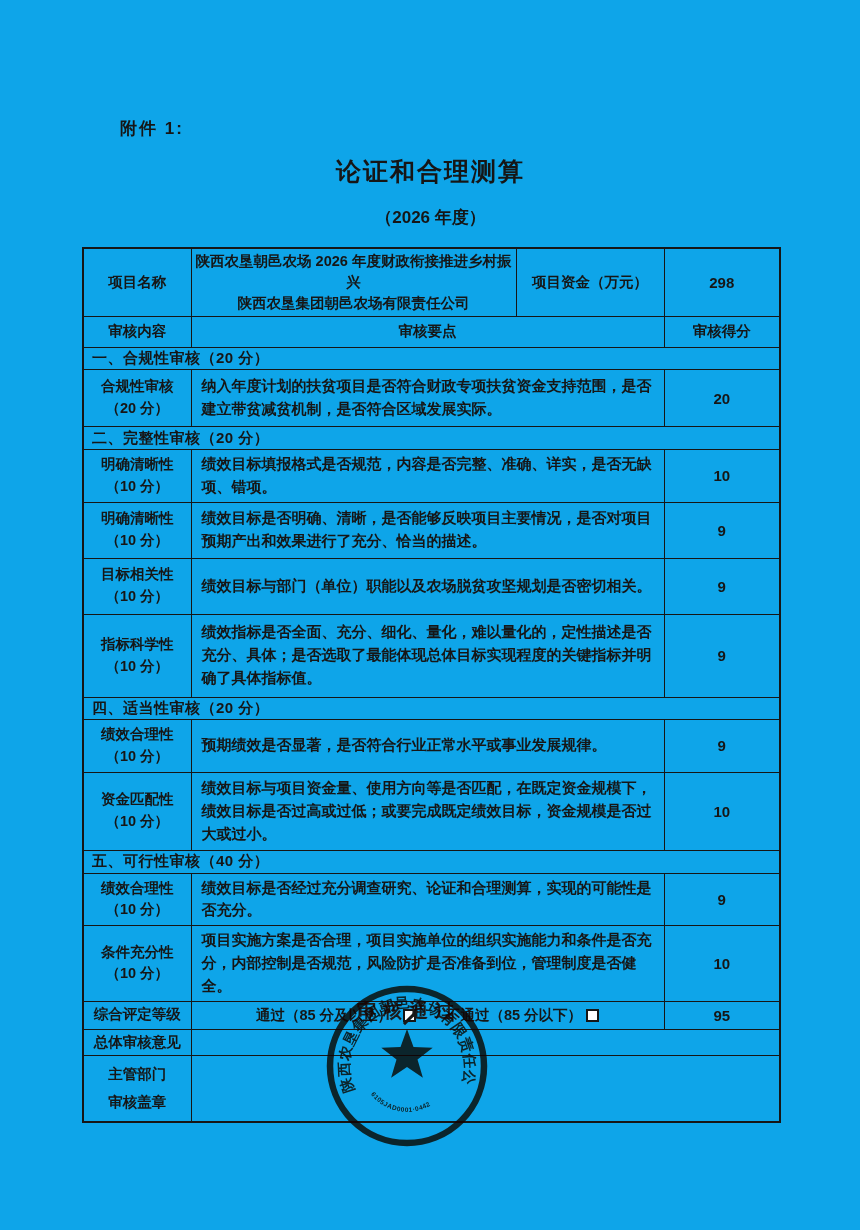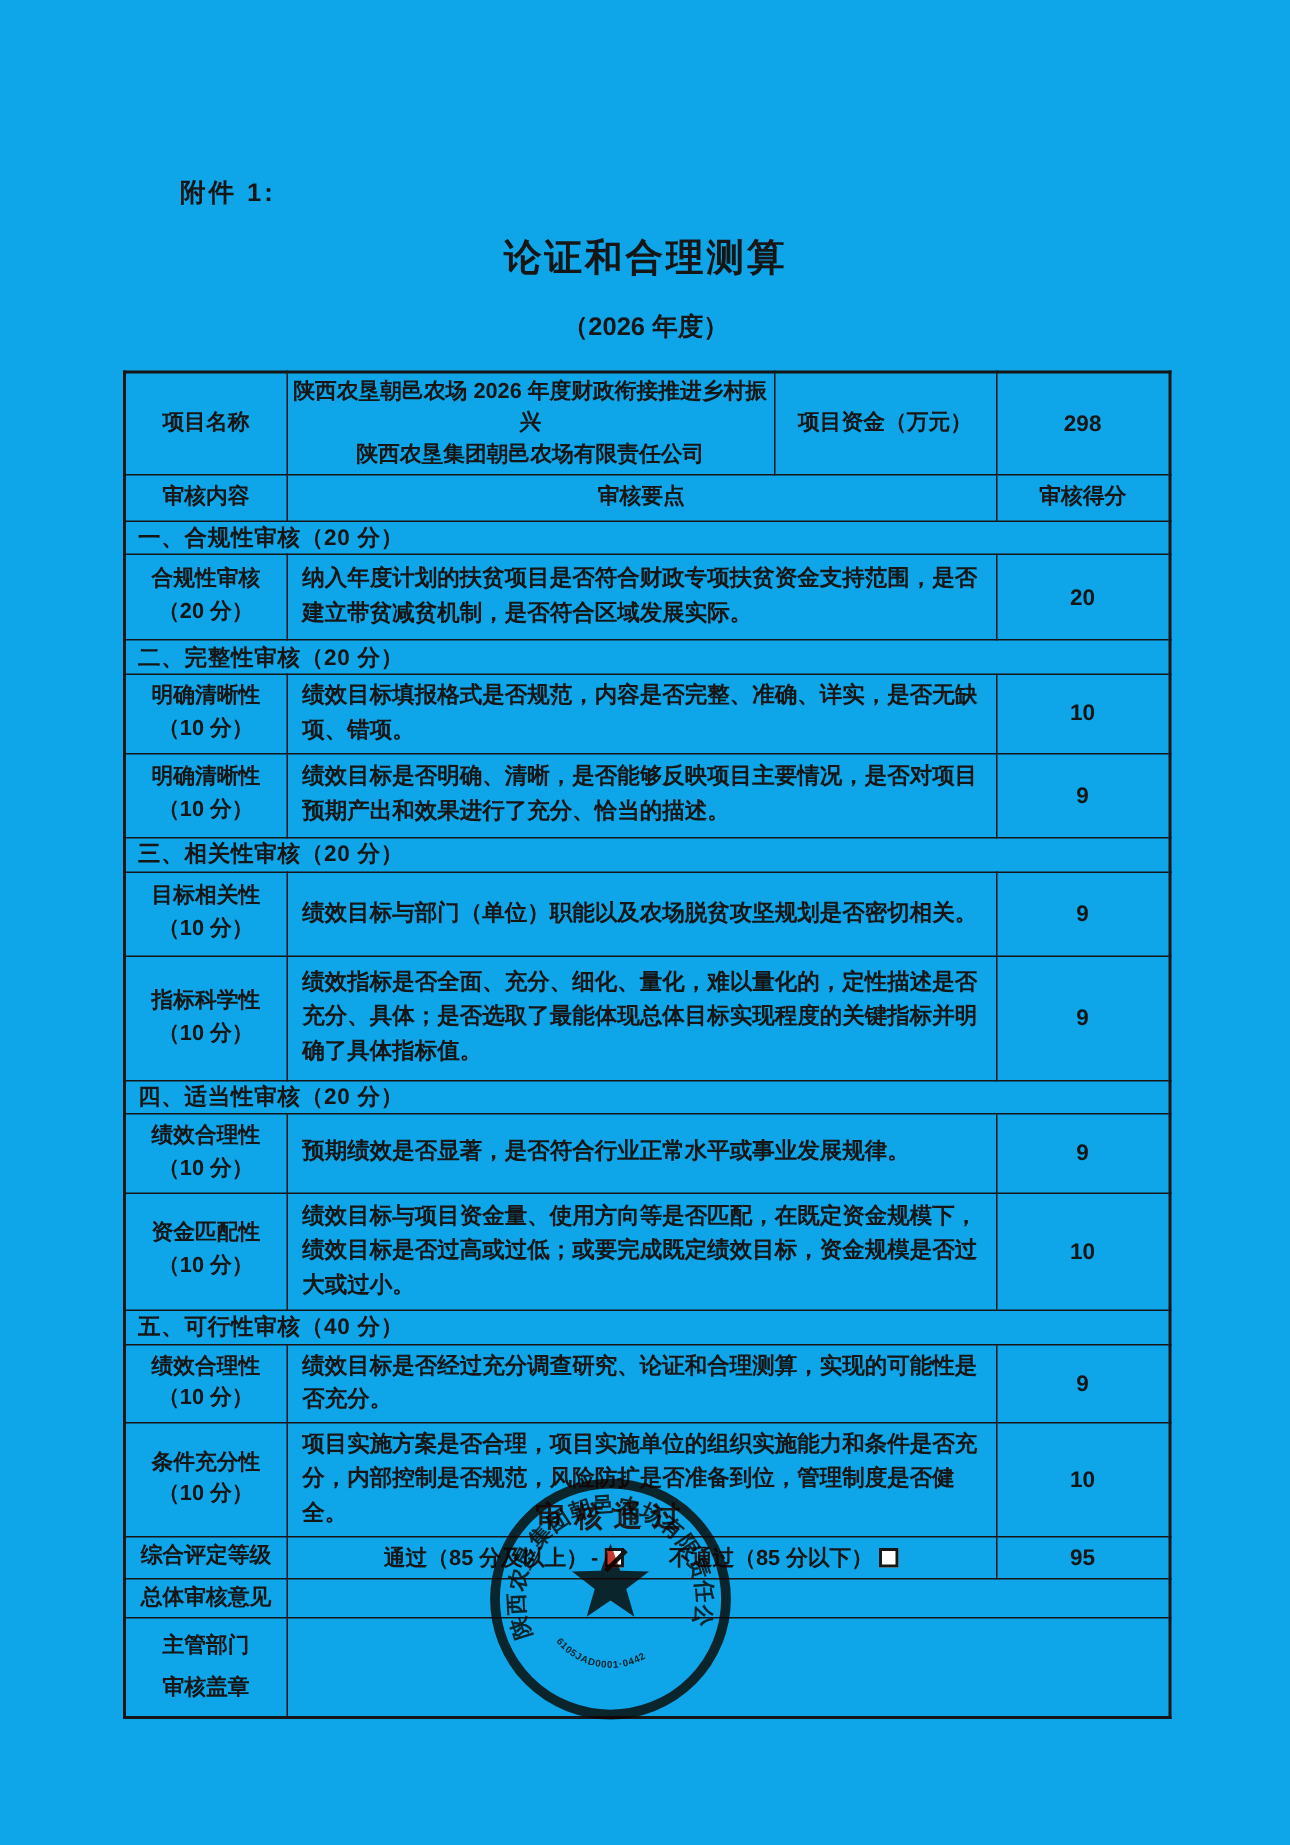--- a/index.html
+++ b/index.html
@@ -119,23 +119,20 @@
     </tr>
     <tr style="height:56px">
       <td class="label-cell">
         <div>明确清晰性</div>
         <div>（10 分）</div>
       </td>
       <td class="points-cell" colspan="2">绩效目标是否明确、清晰，是否能够反映项目主要情况，是否对项目预期产出和效果进行了充分、恰当的描述。</td>
       <td class="score-cell">9</td>
     </tr>
 
-    <tr style="height:23px">
-      <td class="section-cell" colspan="4">三、相关性审核（20 分）</td>
-    </tr>
     <tr style="height:56px">
       <td class="label-cell">
         <div>目标相关性</div>
         <div>（10 分）</div>
       </td>
       <td class="points-cell" colspan="2">绩效目标与部门（单位）职能以及农场脱贫攻坚规划是否密切相关。</td>
       <td class="score-cell">9</td>
     </tr>
     <tr style="height:83px">
       <td class="label-cell">

